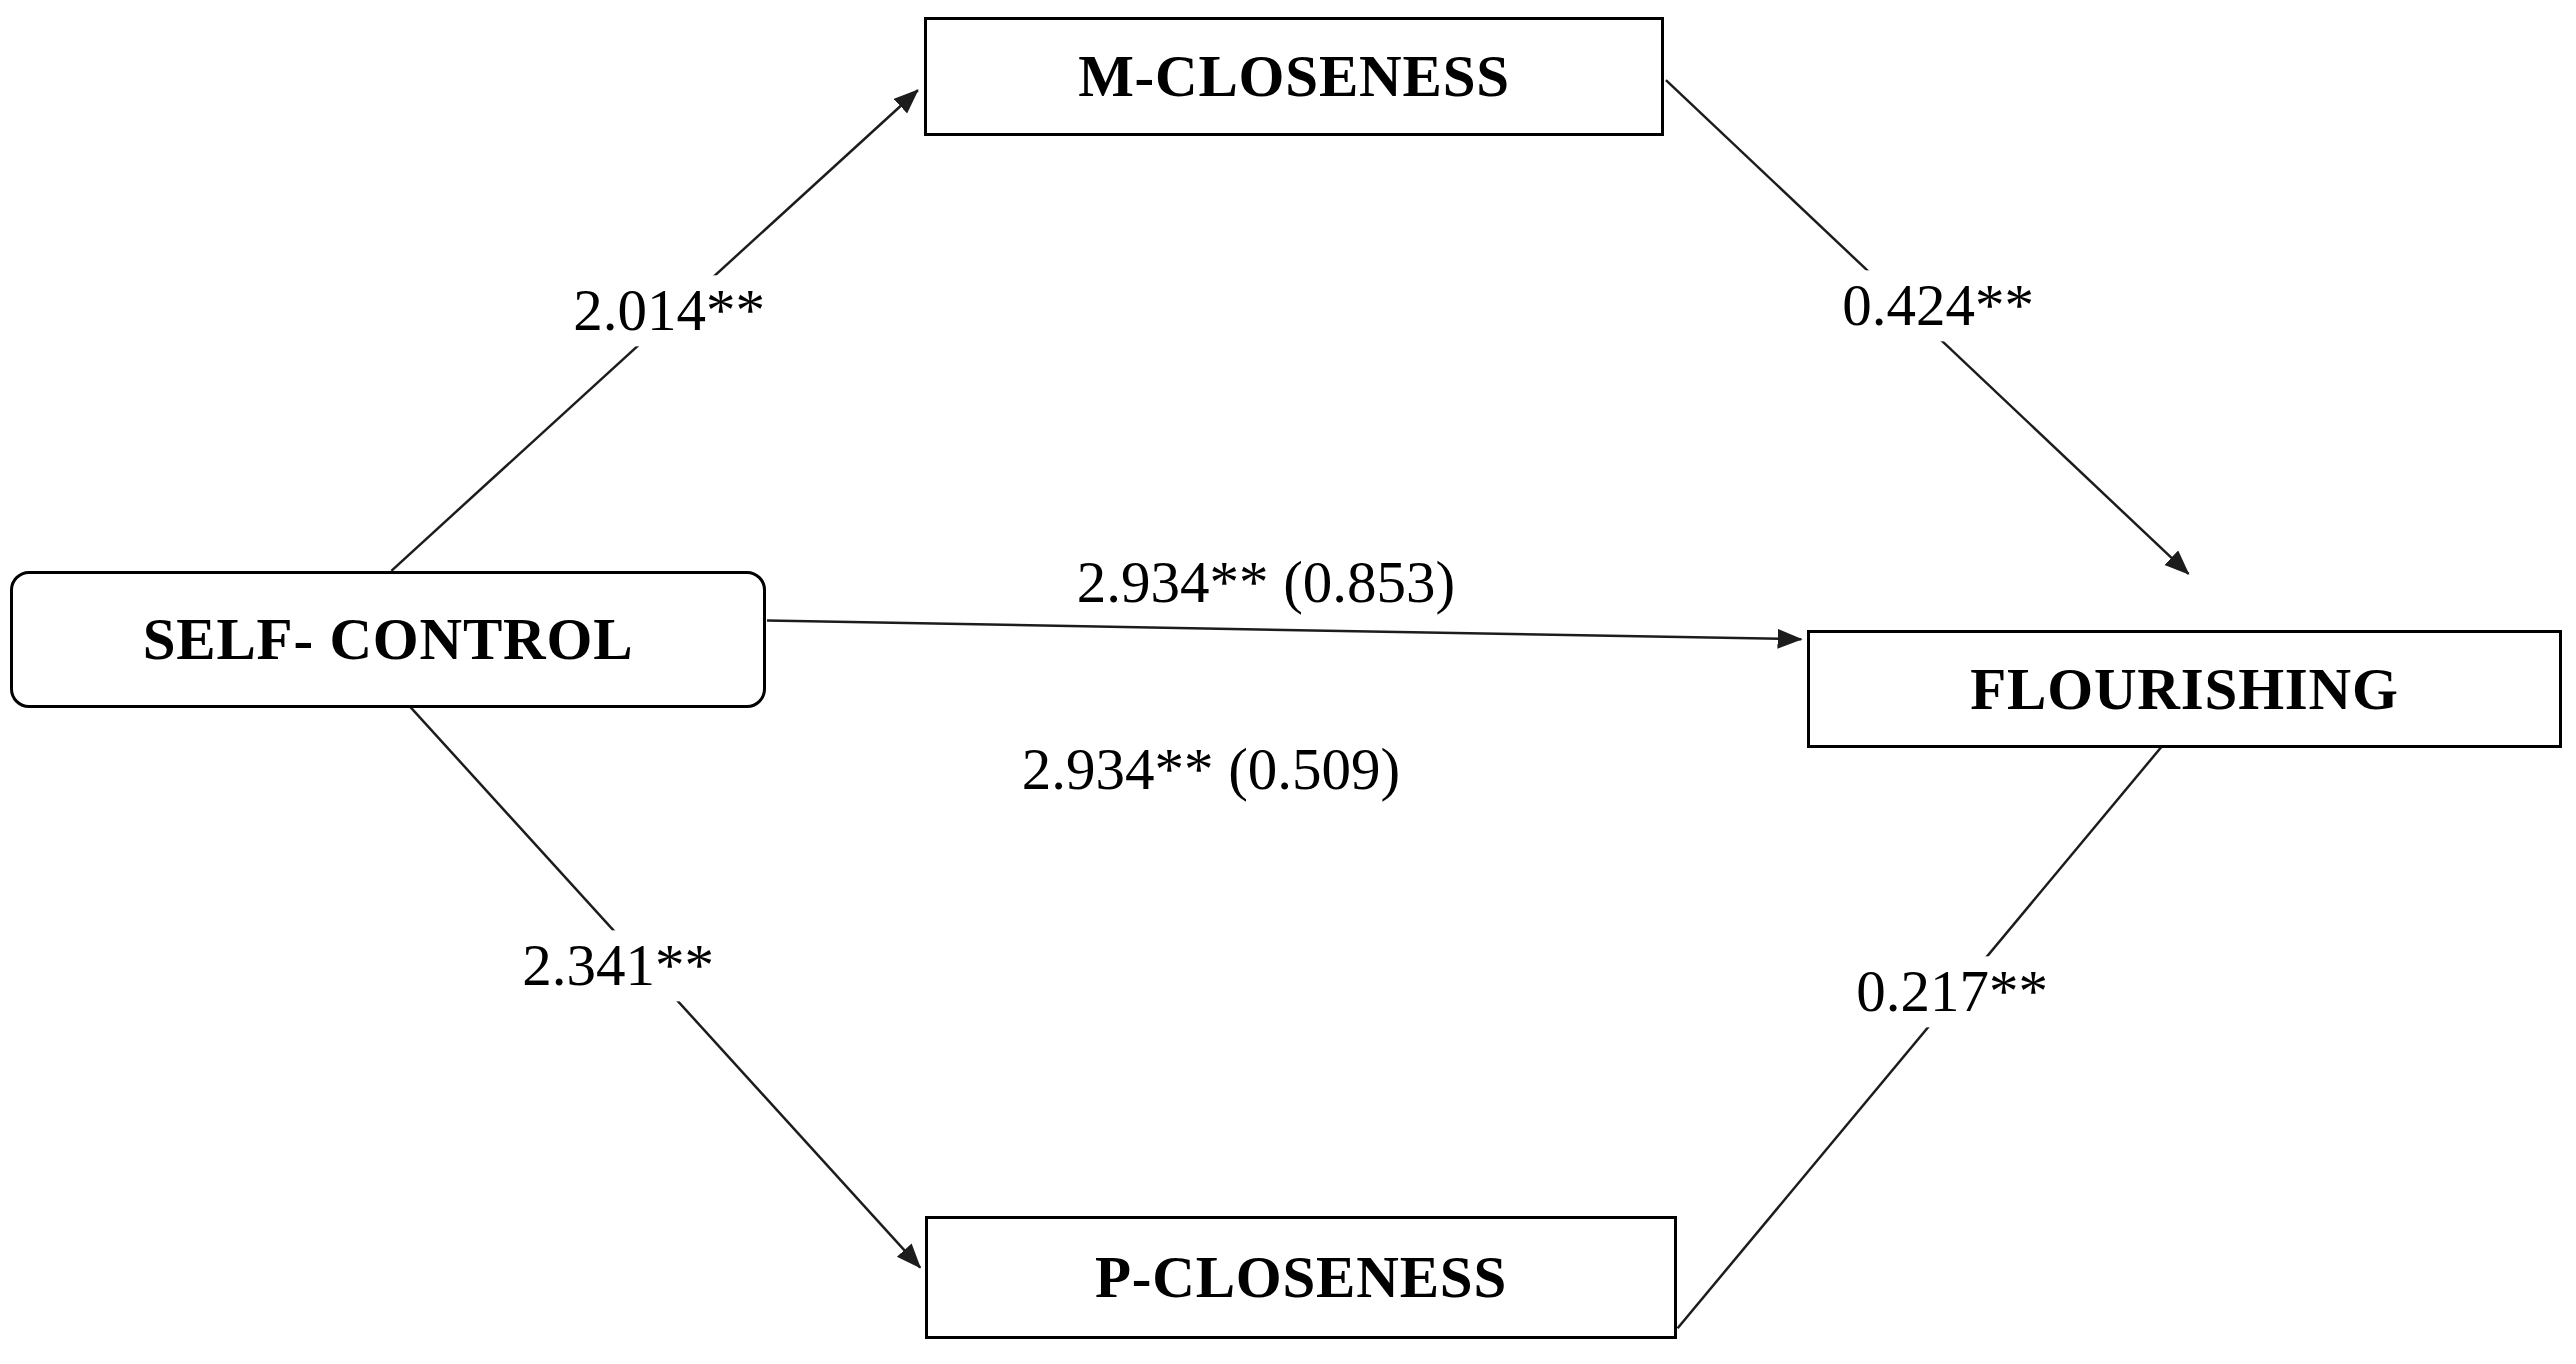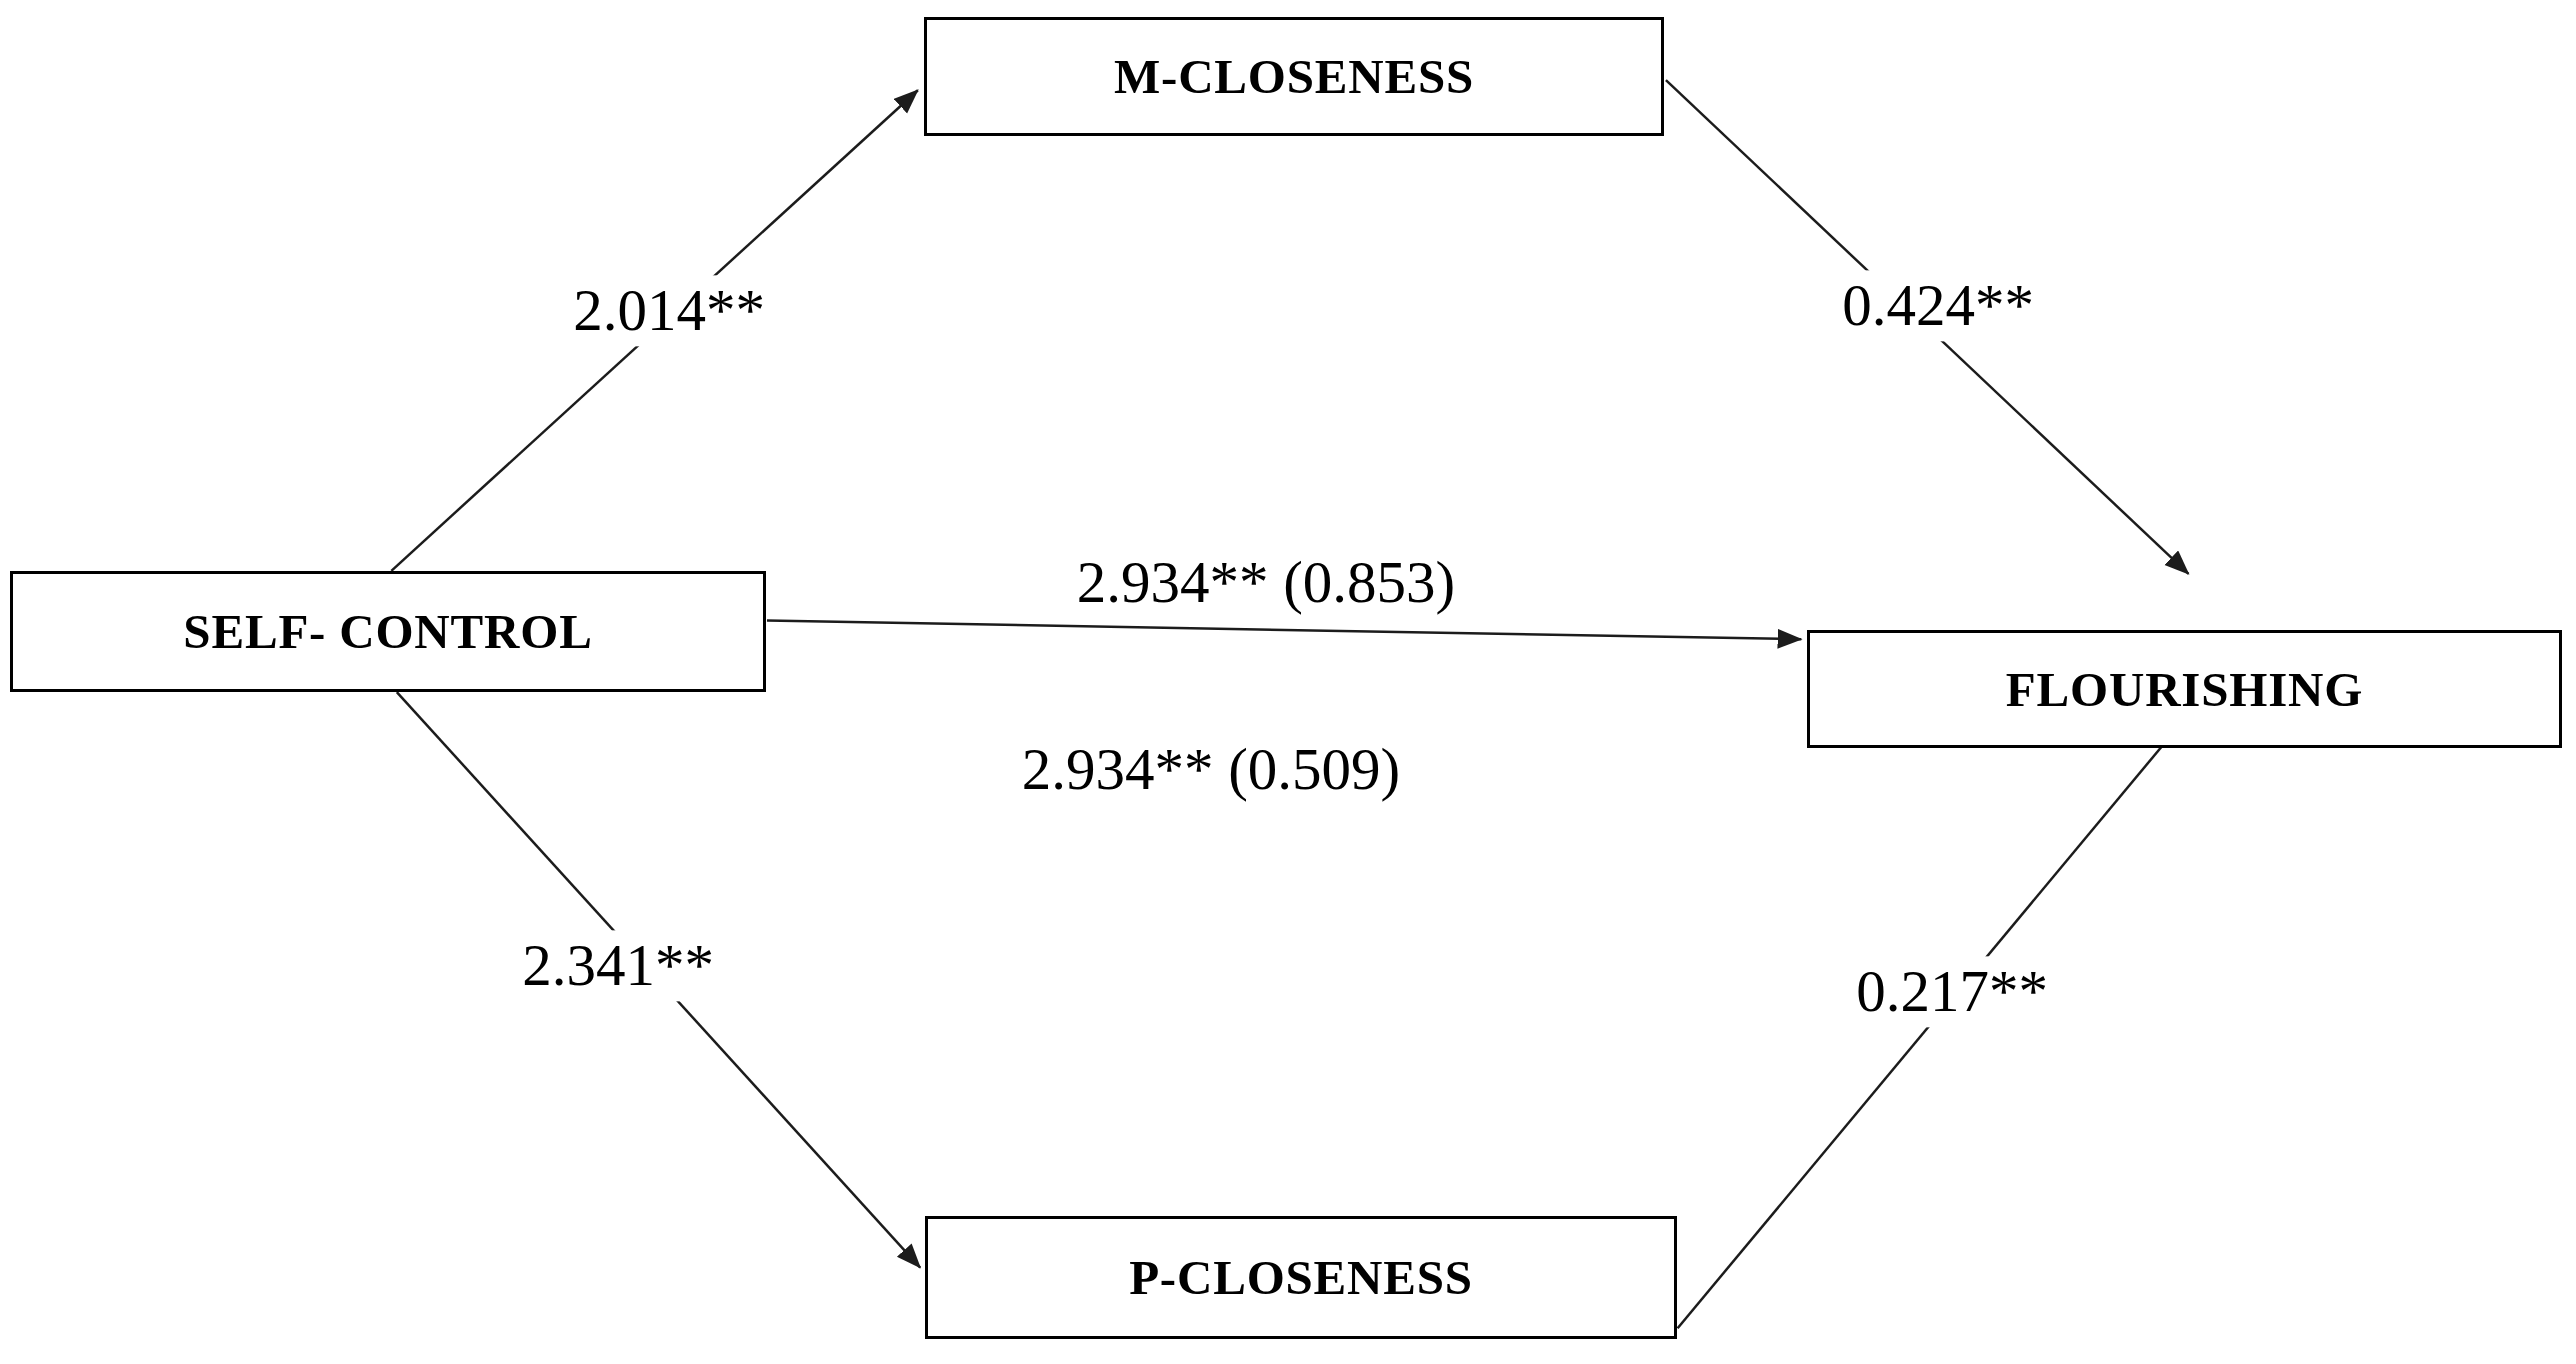--- a/index.html
+++ b/index.html
@@ -29,27 +29,27 @@
   }
   .node {
     position: absolute;
     box-sizing: border-box;
     border: 3.1px solid #000000;
     background: #ffffff;
     display: flex;
     align-items: center;
     justify-content: center;
     font-weight: bold;
-    font-size: 49px;
+    font-size: 59px;
     color: #000000;
     letter-spacing: 0.8px;
     white-space: nowrap;
   }
   .node-m        { left: 924px; top: 17px;   width: 740px; height: 119px; }
-  .node-sc       { left: 10px;   top: 571px;  width: 756px; height: 121px; }
+  .node-sc       { left: 10px;   top: 571px;  width: 756px; height: 137px; border-radius: 19px; }
   .node-f        { left: 1807px; top: 582px;  width: 755px; height: 118px; margin-top: 48px; }
   .node-p        { left: 925px; top: 1216px; width: 752px; height: 123px; text-align: center; }
   .edge-label {
     position: absolute;
     transform: translate(-50%, -50%);
     font-size: 59px;
     line-height: 1.05;
     color: #000000;
     white-space: nowrap;
     text-align: center;

